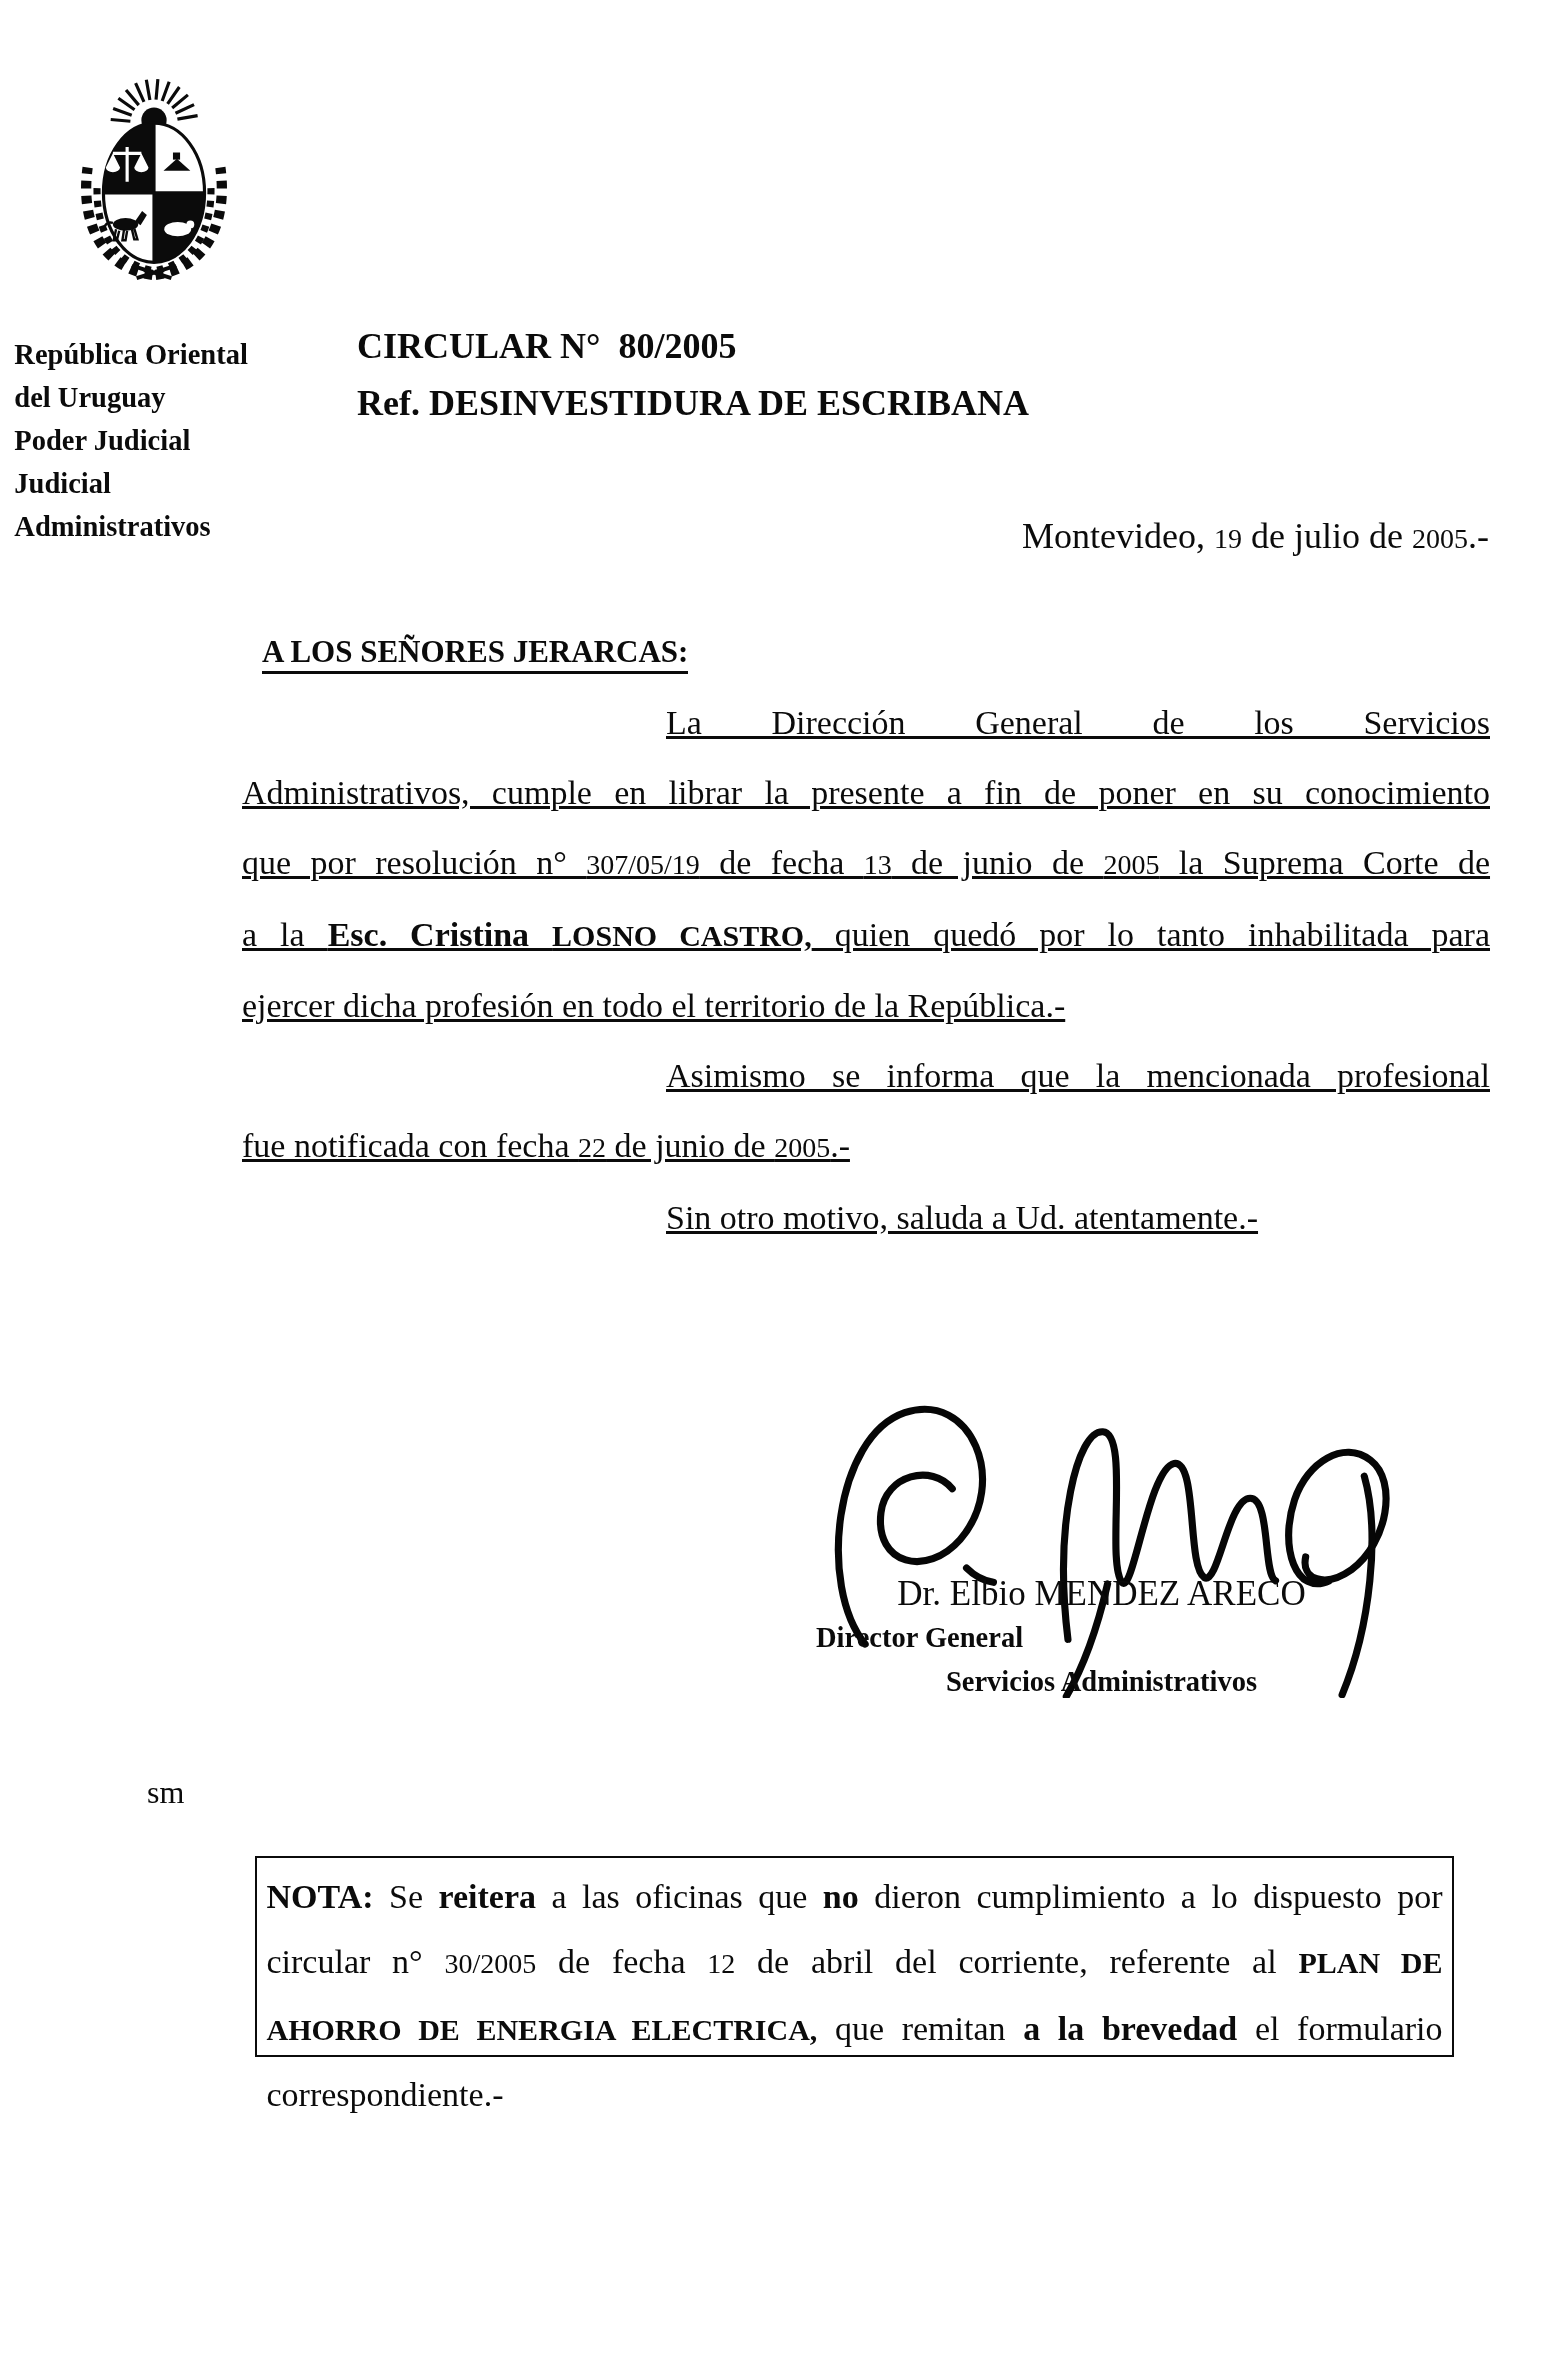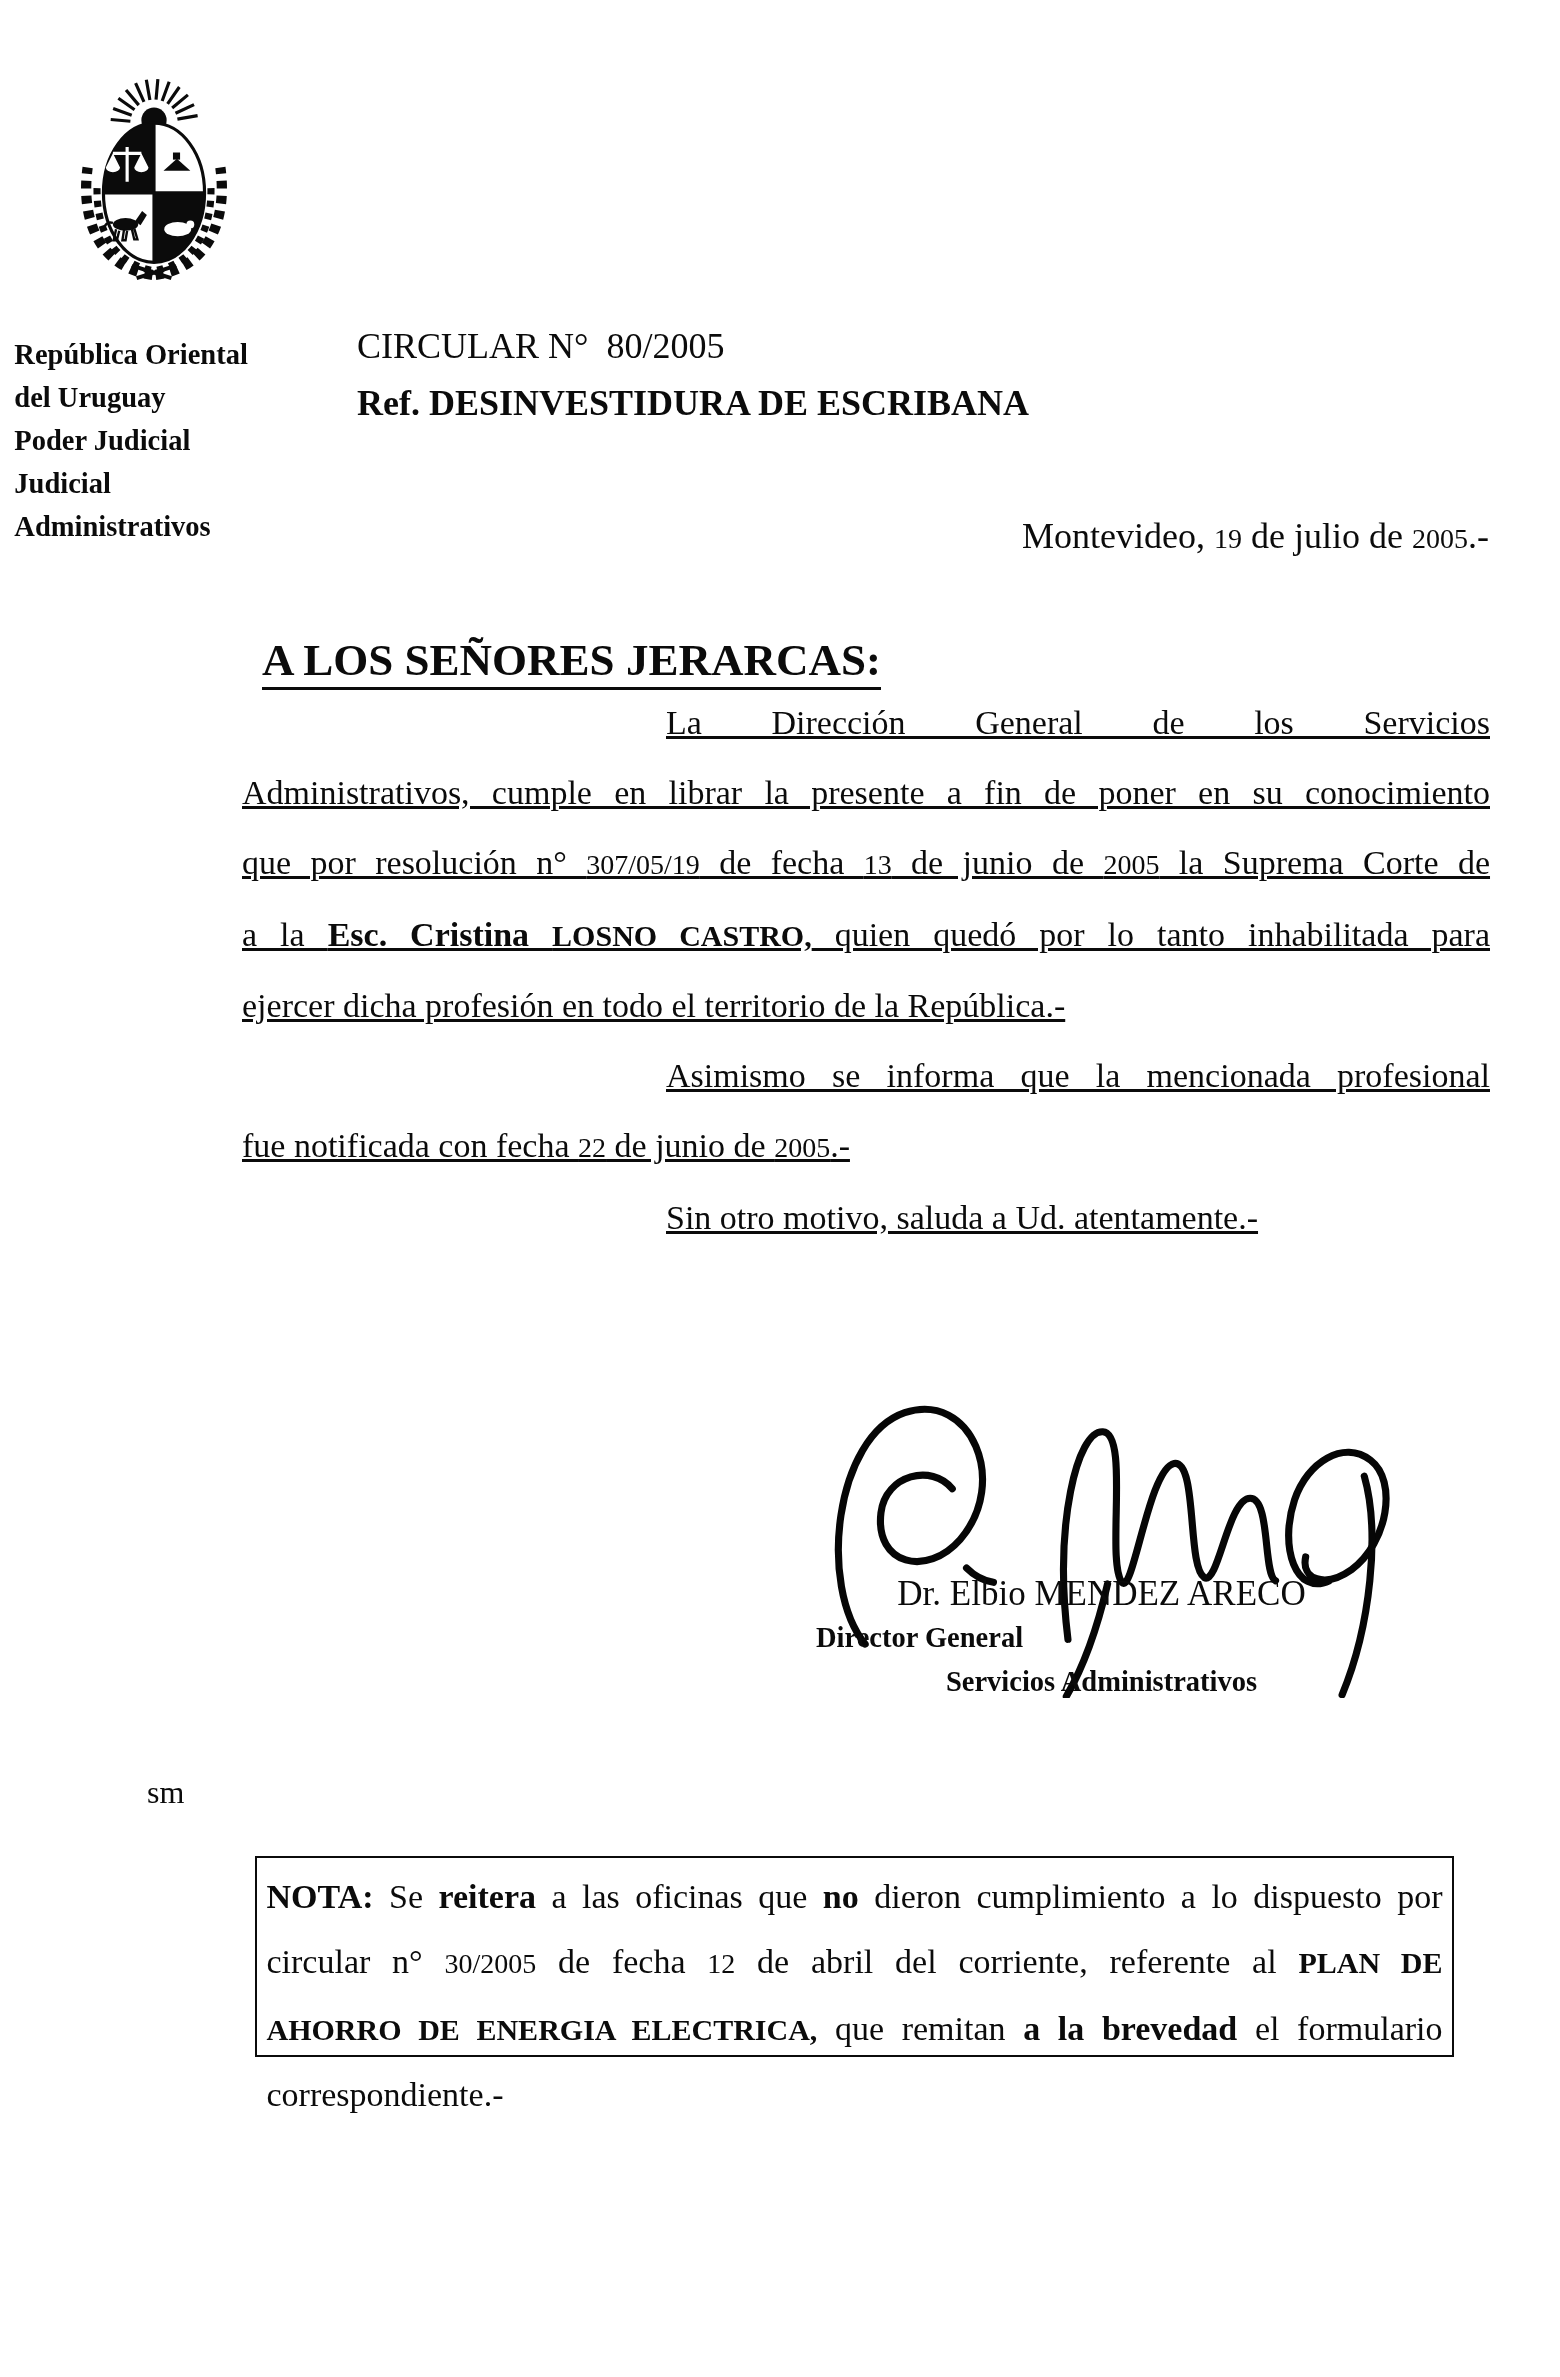--- a/index.html
+++ b/index.html
@@ -20,26 +20,26 @@
   .ind{padding-left:424px;}
 
   .emblem{left:75px;top:73px;width:158px;height:208px;}
 
   .letterhead{
     left:14.3px;top:333px;width:288px;
     text-align:left;font-weight:bold;
     font-size:28.5px;line-height:43px;
   }
 
-  .circular{left:357px;top:325px;font-size:36px;font-weight:normal;white-space:pre;}
+  .circular{left:357px;top:325px;font-size:36px;font-weight:bold;white-space:pre;}
   .ref{left:357px;top:382px;font-size:36px;font-weight:bold;white-space:pre;}
 
   .dateline{right:71px;top:515px;font-size:36px;white-space:pre;}
 
-  .salutation{left:262px;top:634px;font-size:45px;font-weight:bold;}
+  .salutation{left:262px;top:634px;font-size:31px;font-weight:bold;}
   .salutation .ul{border-bottom:3.2px solid #0b0b0b;padding-bottom:2.4px;}
 
   .bodyblock{
     left:242px;top:688px;width:1248px;
     font-size:34px;line-height:70px;text-decoration:underline;
   }
 
   .sigblock{left:816px;top:1381px;width:618px;height:333px;}
   .sigblock .scrawl{position:absolute;left:0;top:0;width:618px;height:317px;}
   .signame{position:absolute;left:0;top:193px;width:571px;text-align:center;font-size:35px;font-weight:normal;}

